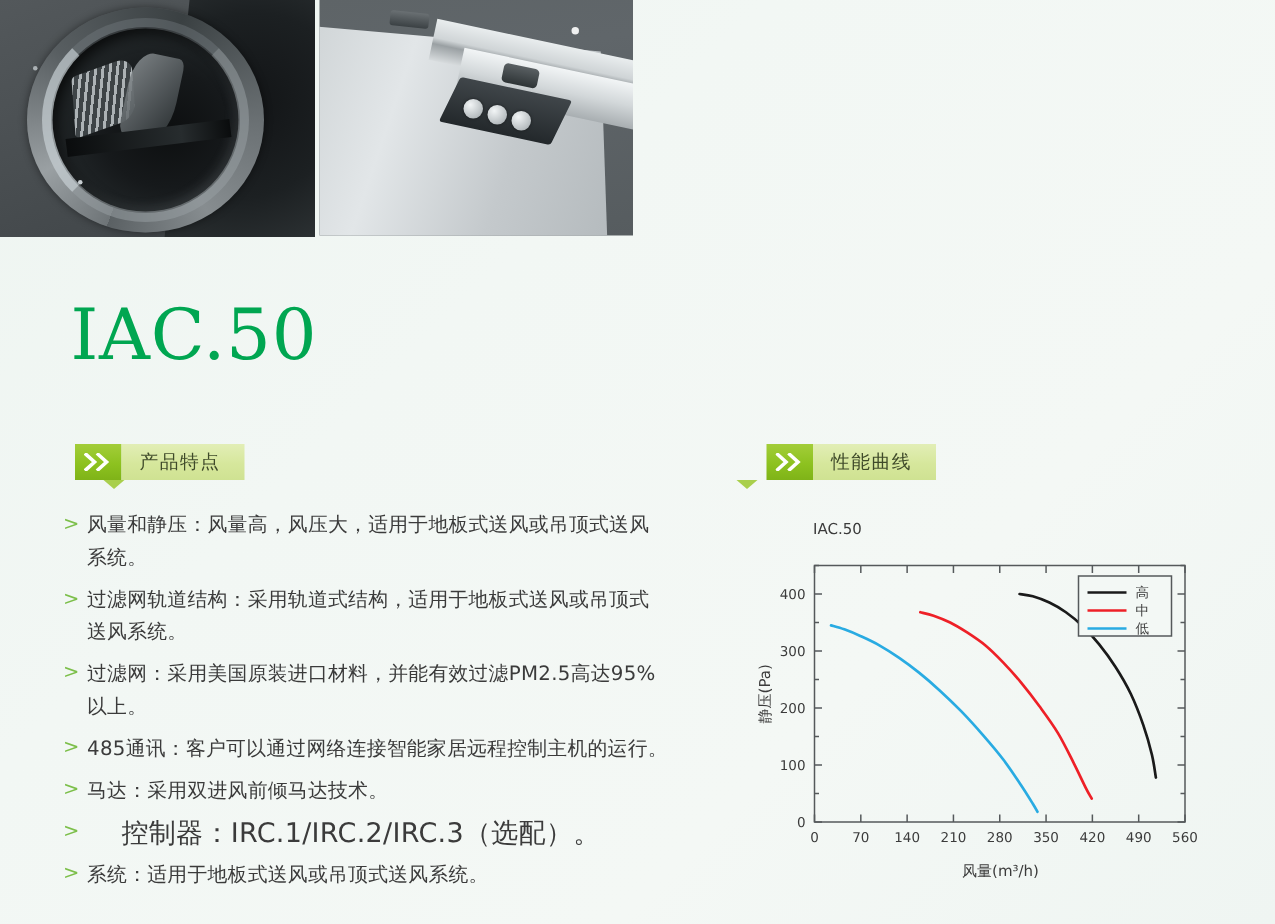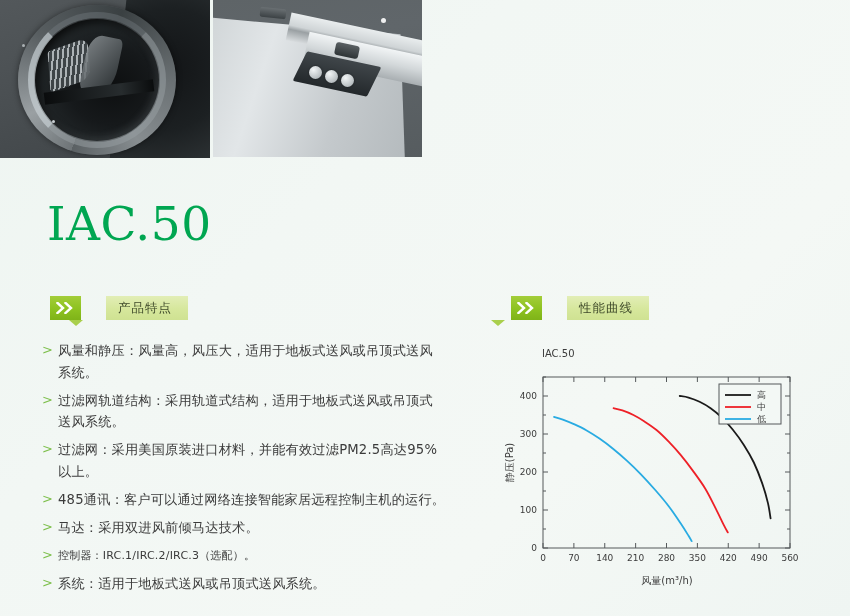--- a/index.html
+++ b/index.html
@@ -77,21 +77,21 @@
     background:#ffffff; border-radius:50%; opacity:.9; }
 
   
   .title {
     position: absolute; left: 47px; top: 196px;
     font-family: "DejaVu Serif", "Liberation Serif", serif;
     font-size: 47px; color: #00a651; letter-spacing: 0.5px; font-weight: 400;
   }
 
   
-  .badge { position: absolute; height: 24px; display: flex; align-items: stretch; gap: 25px; }
+  .badge { position: absolute; height: 24px; display: flex; align-items: stretch; }
   .badge-chev {
     width: 31px;
     background: linear-gradient(180deg,#a3cd39 0%,#8dc220 55%,#7fb318 100%);
     display: flex; align-items: center; justify-content: center;
   }
   .badge-chev svg { display:block; }
   .badge-text {
     padding: 0 16px 0 12px;
     background: linear-gradient(180deg,#e2eeb6 0%,#d6e79c 55%,#cfe292 100%);
     display: flex; align-items: center;
@@ -110,21 +110,21 @@
   .features { position: absolute; left: 42px; top: 340px; width: 404px; }
   .feat { display: flex; margin-bottom: 6.5px; }
   .feat-marker {
     color: #7cbf4a; font-size: 13px; line-height: 20px;
     width: 16px; flex: 0 0 16px; font-family: "DejaVu Sans", sans-serif;
   }
   .feat-text {
     font-size: 13.2px; line-height: 21.5px; color: #3b3b3b;
     font-family: "DejaVu Sans", sans-serif; letter-spacing: .2px;
   }
-  .feat-sm .feat-text { font-size: 11px; }
+  .feat-sm .feat-text { font-size: 18px; margin-left: 23px; }
 
   
   .chart-wrap { position: absolute; left: 497px; top: 340px; width: 350px; height: 256px; }
   .chart-title {
     position: absolute; left: 45px; top: 8px;
     font-size: 10px; color: #3b3b3b; font-family: "DejaVu Sans", sans-serif;
   }
   .chart-svg { position: absolute; left: 0; top: 0; }
 </style>
 </head>

